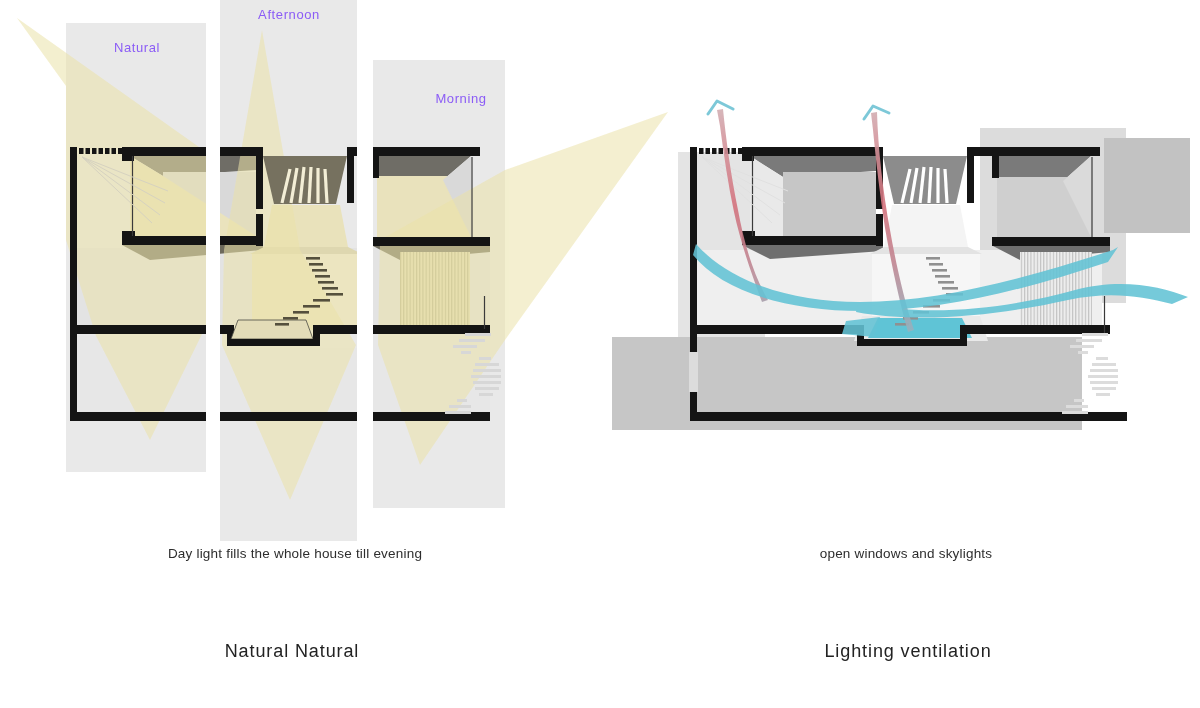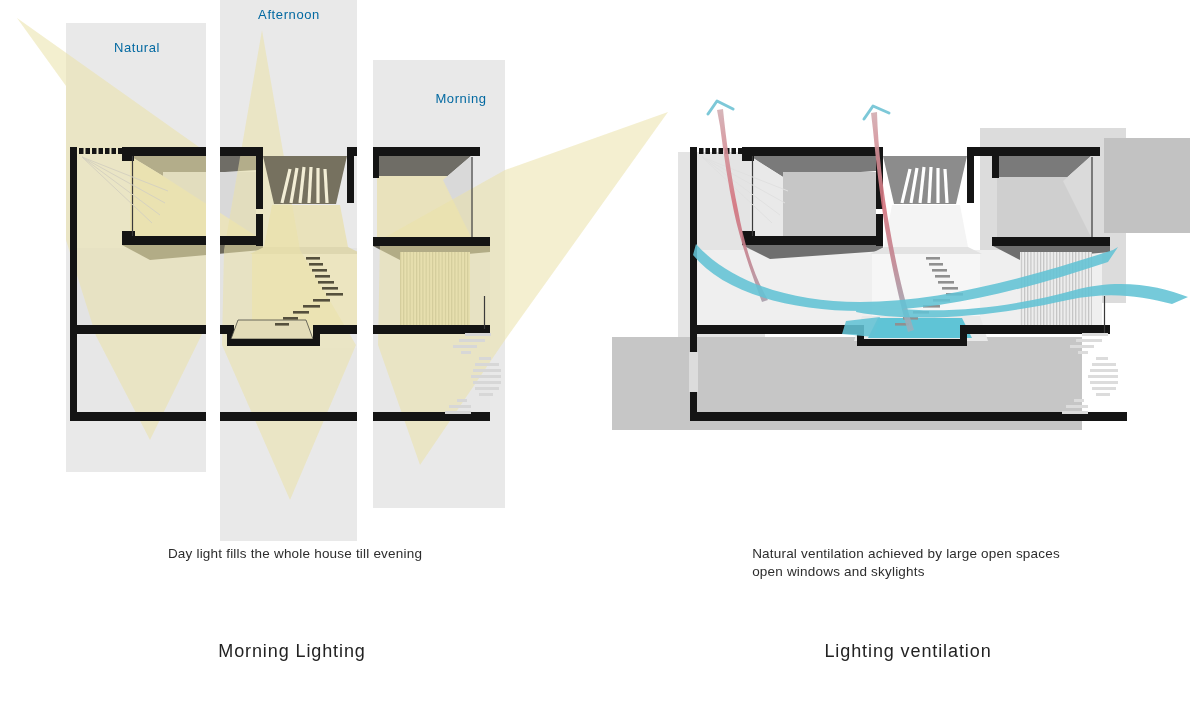--- a/index.html
+++ b/index.html
@@ -3,21 +3,21 @@
 <meta charset="utf-8">
 <style>
   html,body{margin:0;padding:0;background:#ffffff;}
   .stage{
     position:relative;width:1200px;height:708px;background:#ffffff;overflow:hidden;
     font-family:"Liberation Sans", sans-serif;
   }
   .art{position:absolute;left:0;top:0;}
   .band-label{
     position:absolute;transform:translateX(-50%);
-    font-size:13px;color:#0369a1;letter-spacing:.6px;white-space:nowrap;
+    font-size:13px;color:#8b5cf6;letter-spacing:.6px;white-space:nowrap;
   }
   .caption{
     position:absolute;transform:translateX(-50%);
     font-size:13.5px;color:#2d2d2d;text-align:left;line-height:1.35;
     letter-spacing:.2px;white-space:nowrap;
   }
   .diagram-title{
     position:absolute;transform:translateX(-50%);
     font-size:18px;color:#222222;letter-spacing:.9px;white-space:nowrap;
   }
@@ -267,19 +267,18 @@
 
   <div class="band-label" style="left:137px;top:40px">Natural</div>
   <div class="band-label" style="left:289px;top:7px">Afternoon</div>
   <div class="band-label" style="left:461px;top:91px">Morning</div>
 
   <div class="caption" style="left:295px;top:545px">
     <div>Day light fills the whole house till evening</div>
   </div>
 
   <div class="caption" style="left:906px;top:545px">
-    <div>Natural ventilation achieved by large open spaces</div>
     <div>open windows and skylights</div>
   </div>
 
-  <div class="diagram-title" style="left:292px;top:641px">Morning Lighting</div>
+  <div class="diagram-title" style="left:292px;top:641px">Natural Natural</div>
   <div class="diagram-title" style="left:908px;top:641px">Lighting ventilation</div>
 </div>
 
 </body></html>

